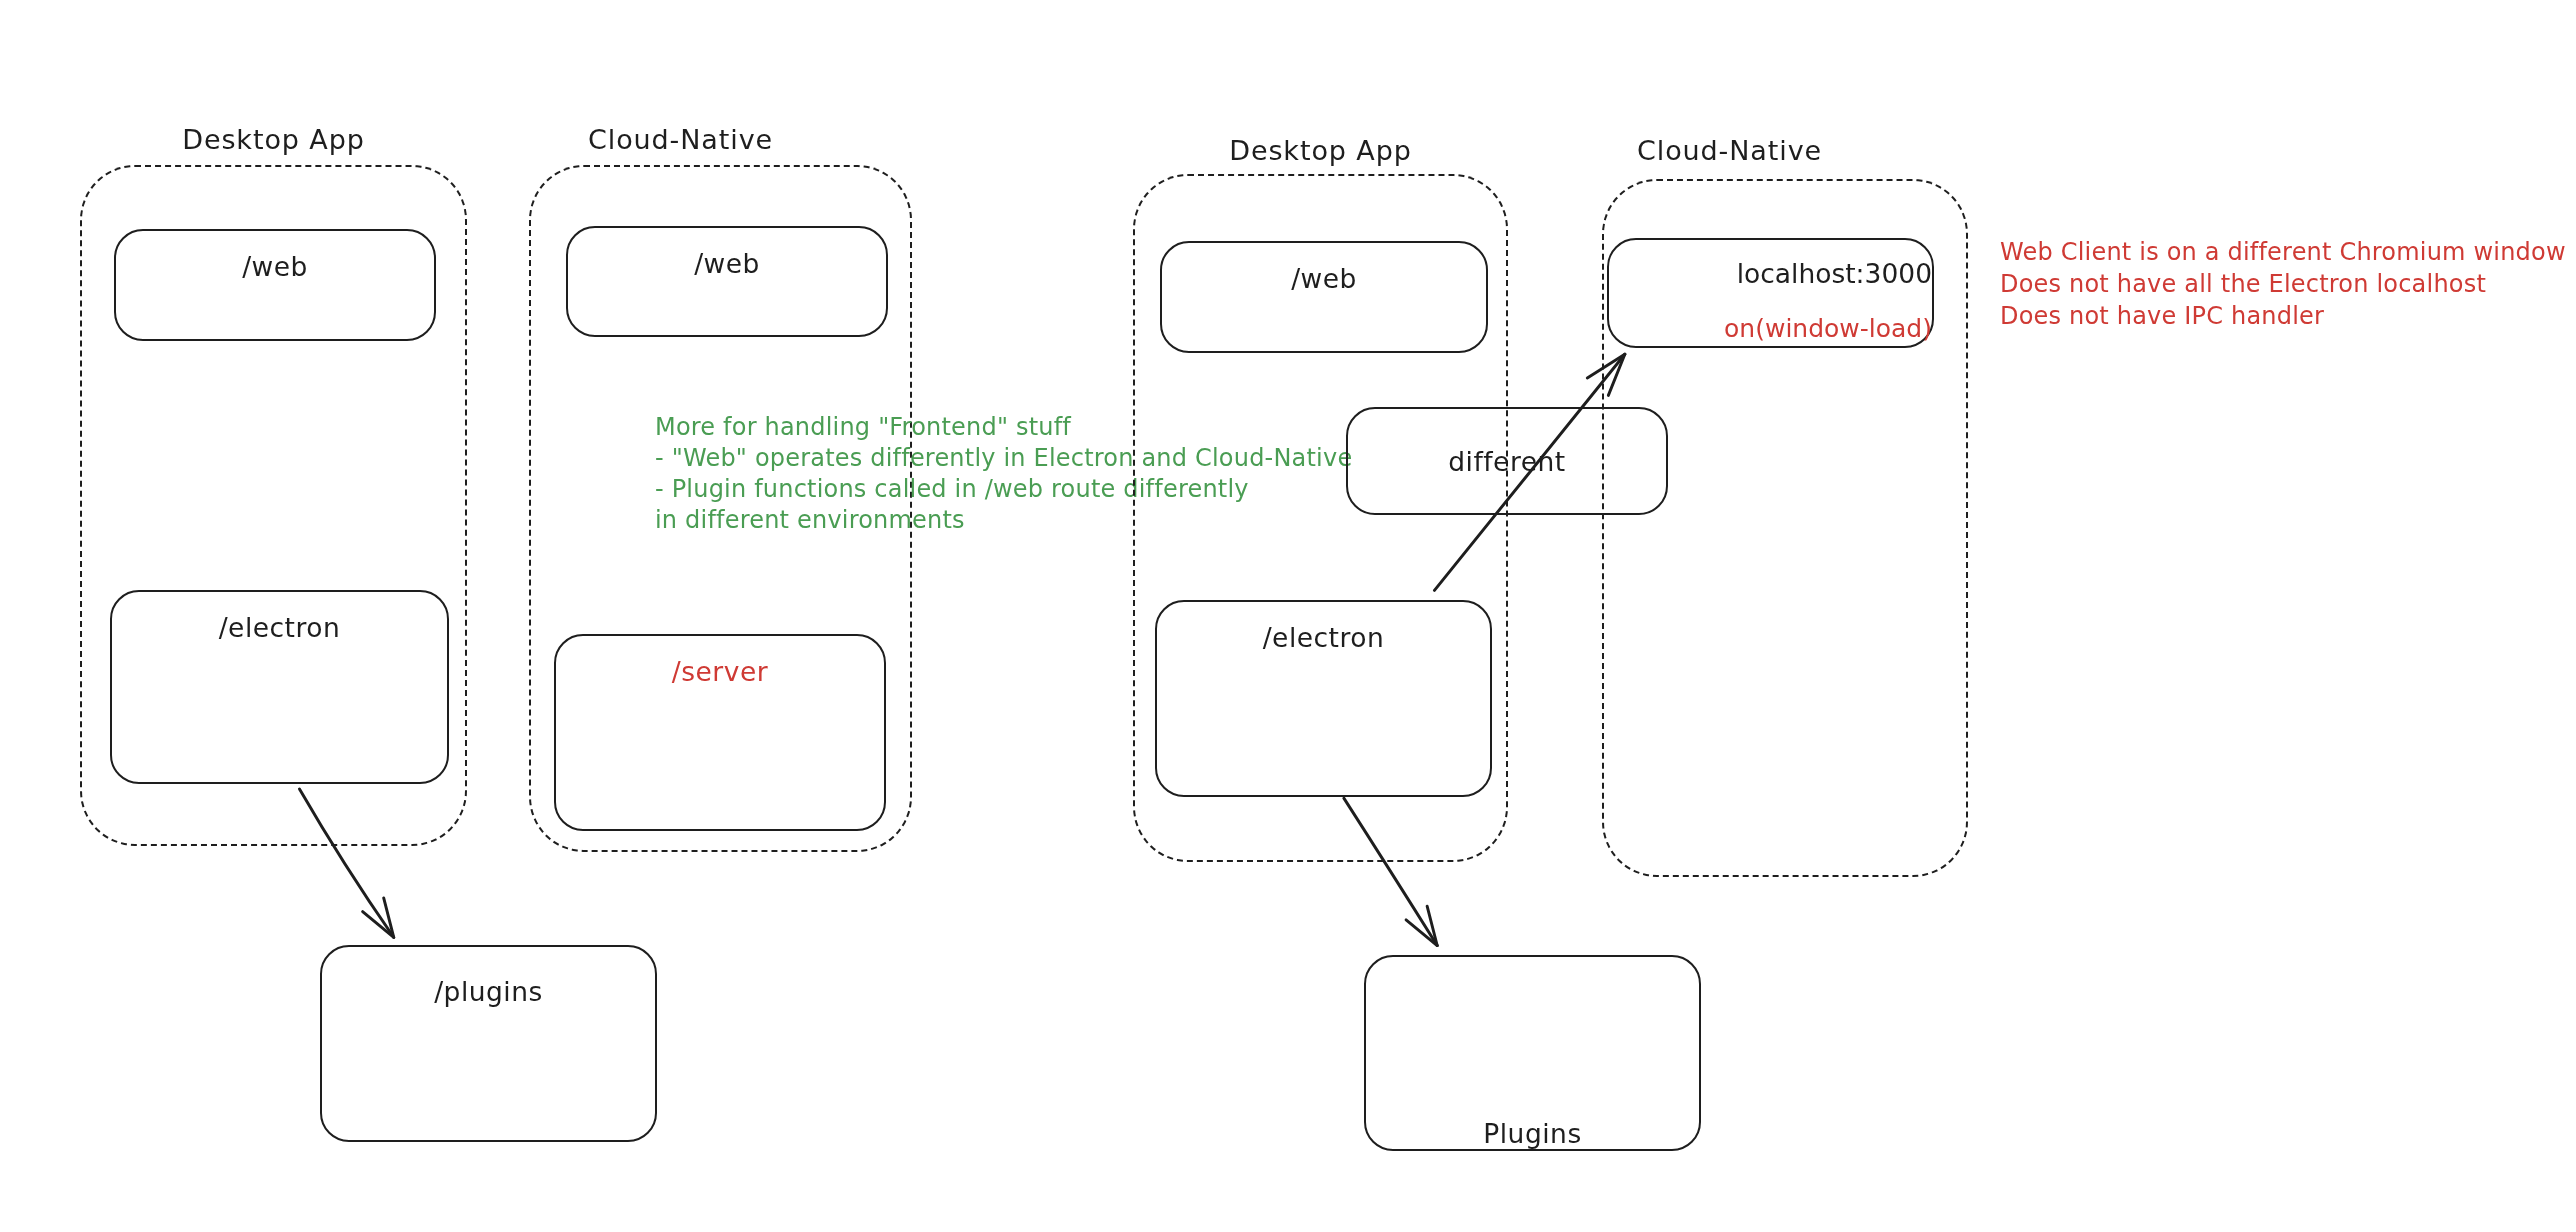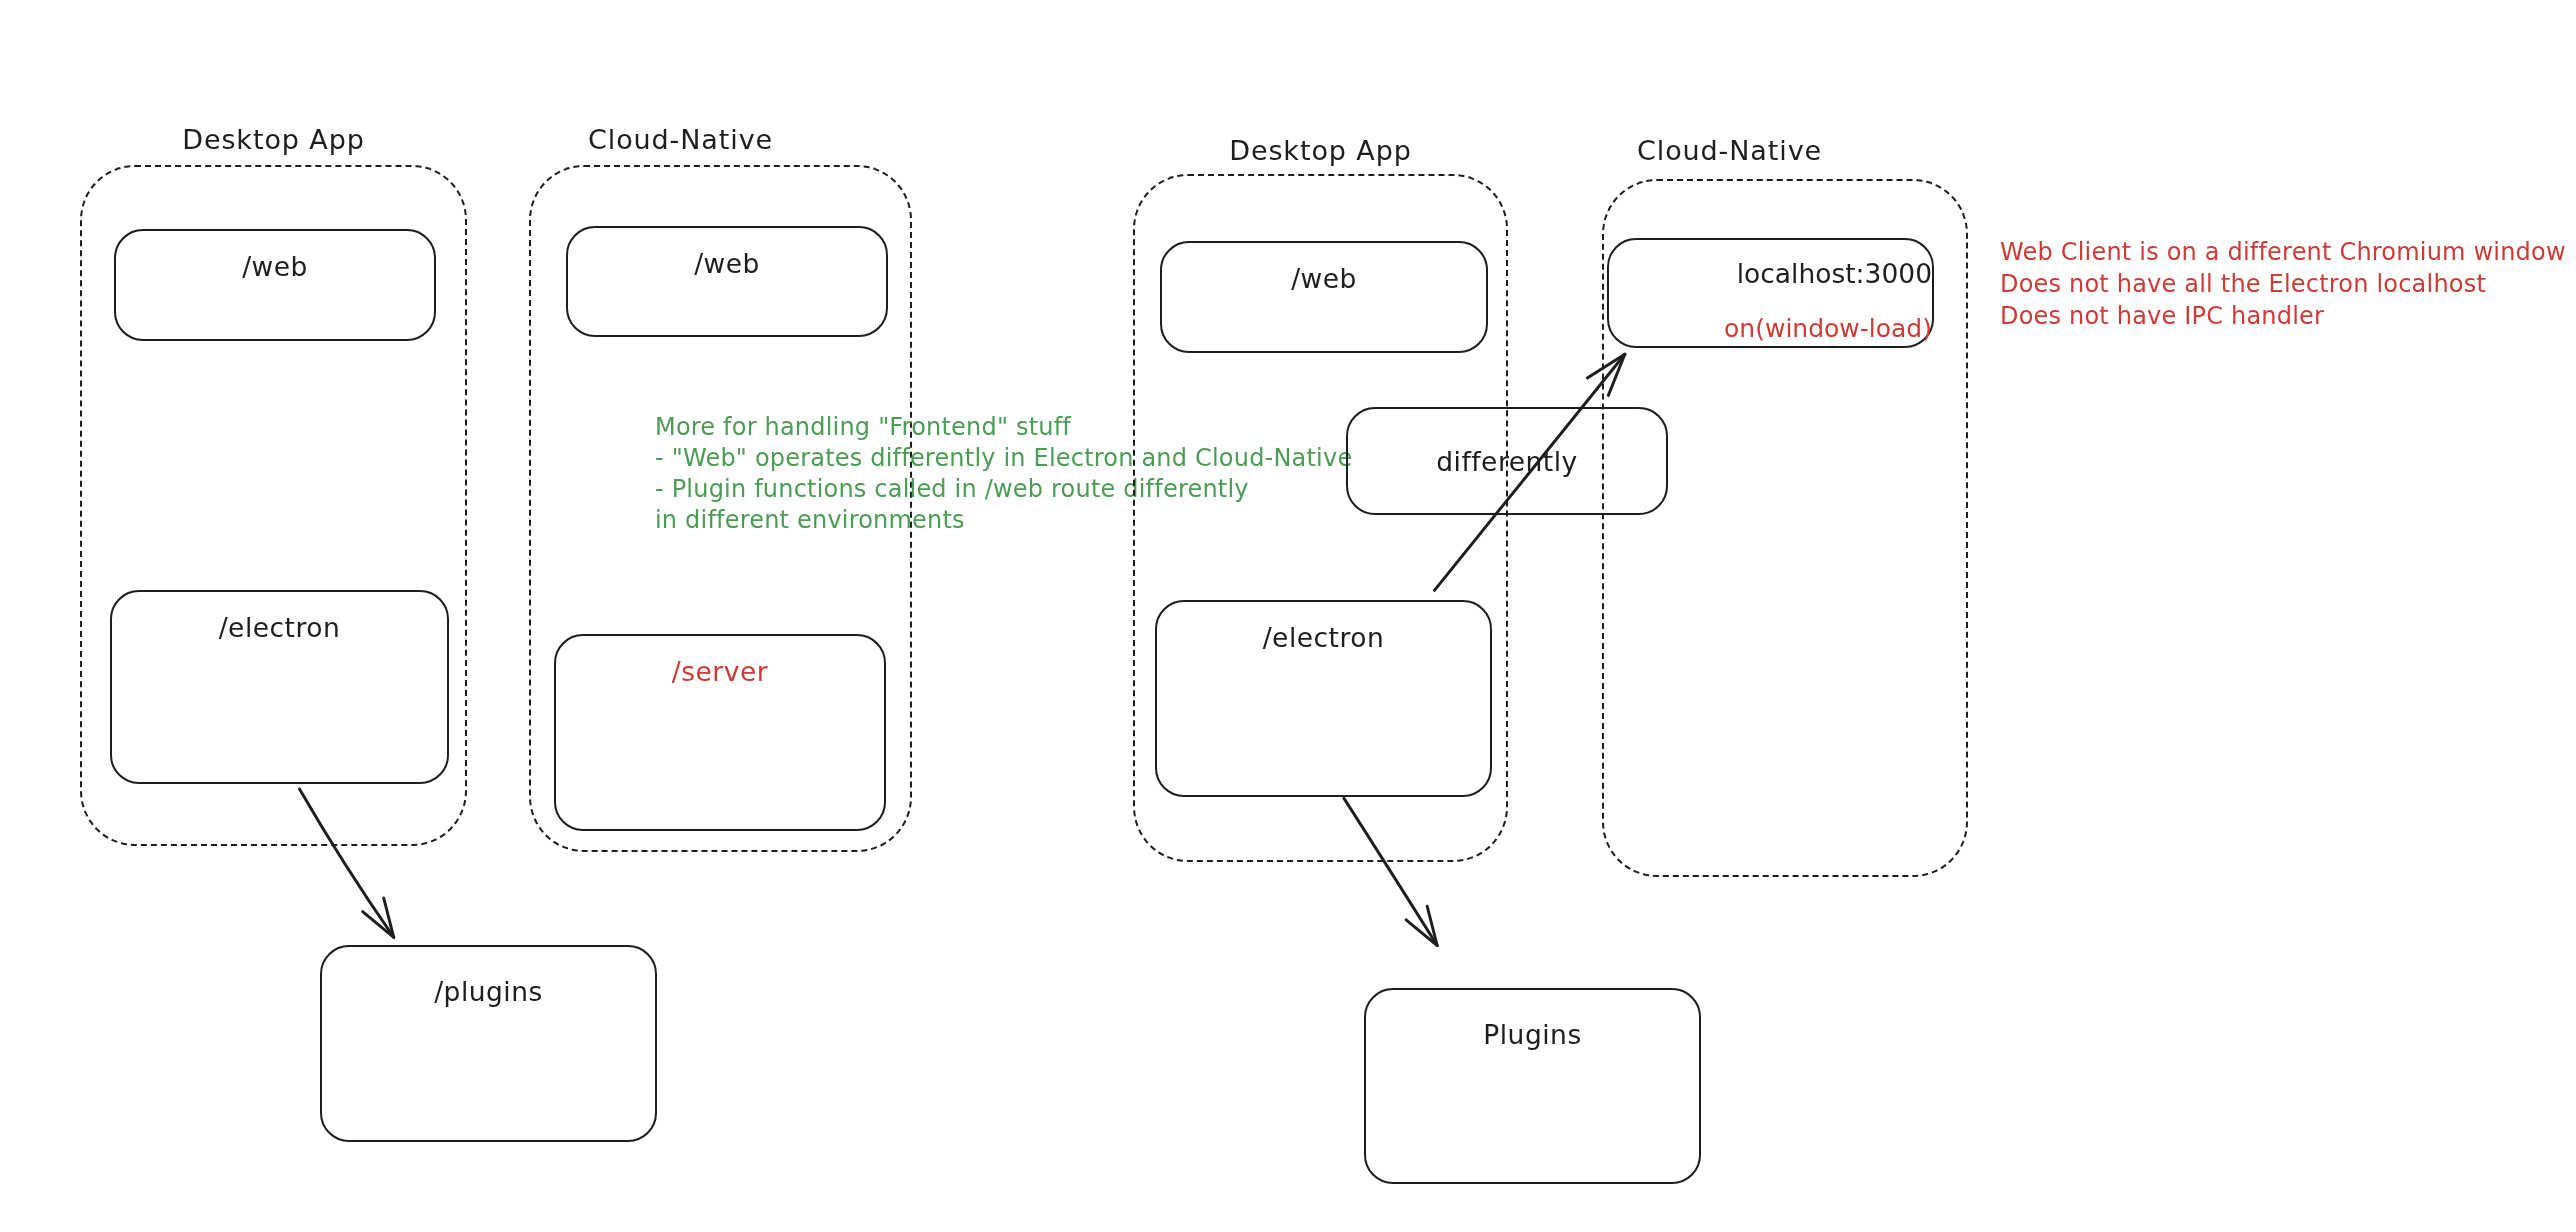--- a/index.html
+++ b/index.html
@@ -138,28 +138,28 @@
   <div class="node" style="left:1160px;top:241px;width:328px;height:112px;">
     <span>/web</span>
   </div>
 
   <div class="node-stack" style="left:1607px;top:238px;width:327px;height:110px;">
     <div>localhost:3000</div>
     <div class="line2">on(window-load)</div>
   </div>
 
   <div class="node v-center" style="left:1346px;top:407px;width:322px;height:108px;">
-    <span>differently</span>
+    <span>different</span>
   </div>
 
   <div class="node" style="left:1155px;top:600px;width:337px;height:197px;">
     <span>/electron</span>
   </div>
 
-  <div class="node" style="left:1364px;top:988px;width:337px;height:196px;padding-top:29px;">
+  <div class="node" style="left:1364px;top:955px;width:337px;height:196px;padding-top:29px;align-items:flex-end;">
     <span>Plugins</span>
   </div>
 
   <div class="note red" style="left:2000px;top:236px;">
     <div>Web Client is on a different Chromium window</div>
     <div>Does not have all the Electron localhost</div>
     <div>Does not have IPC handler</div>
   </div>
 
   <svg class="arrows" width="2576" height="1232" viewBox="0 0 2814 1346">

